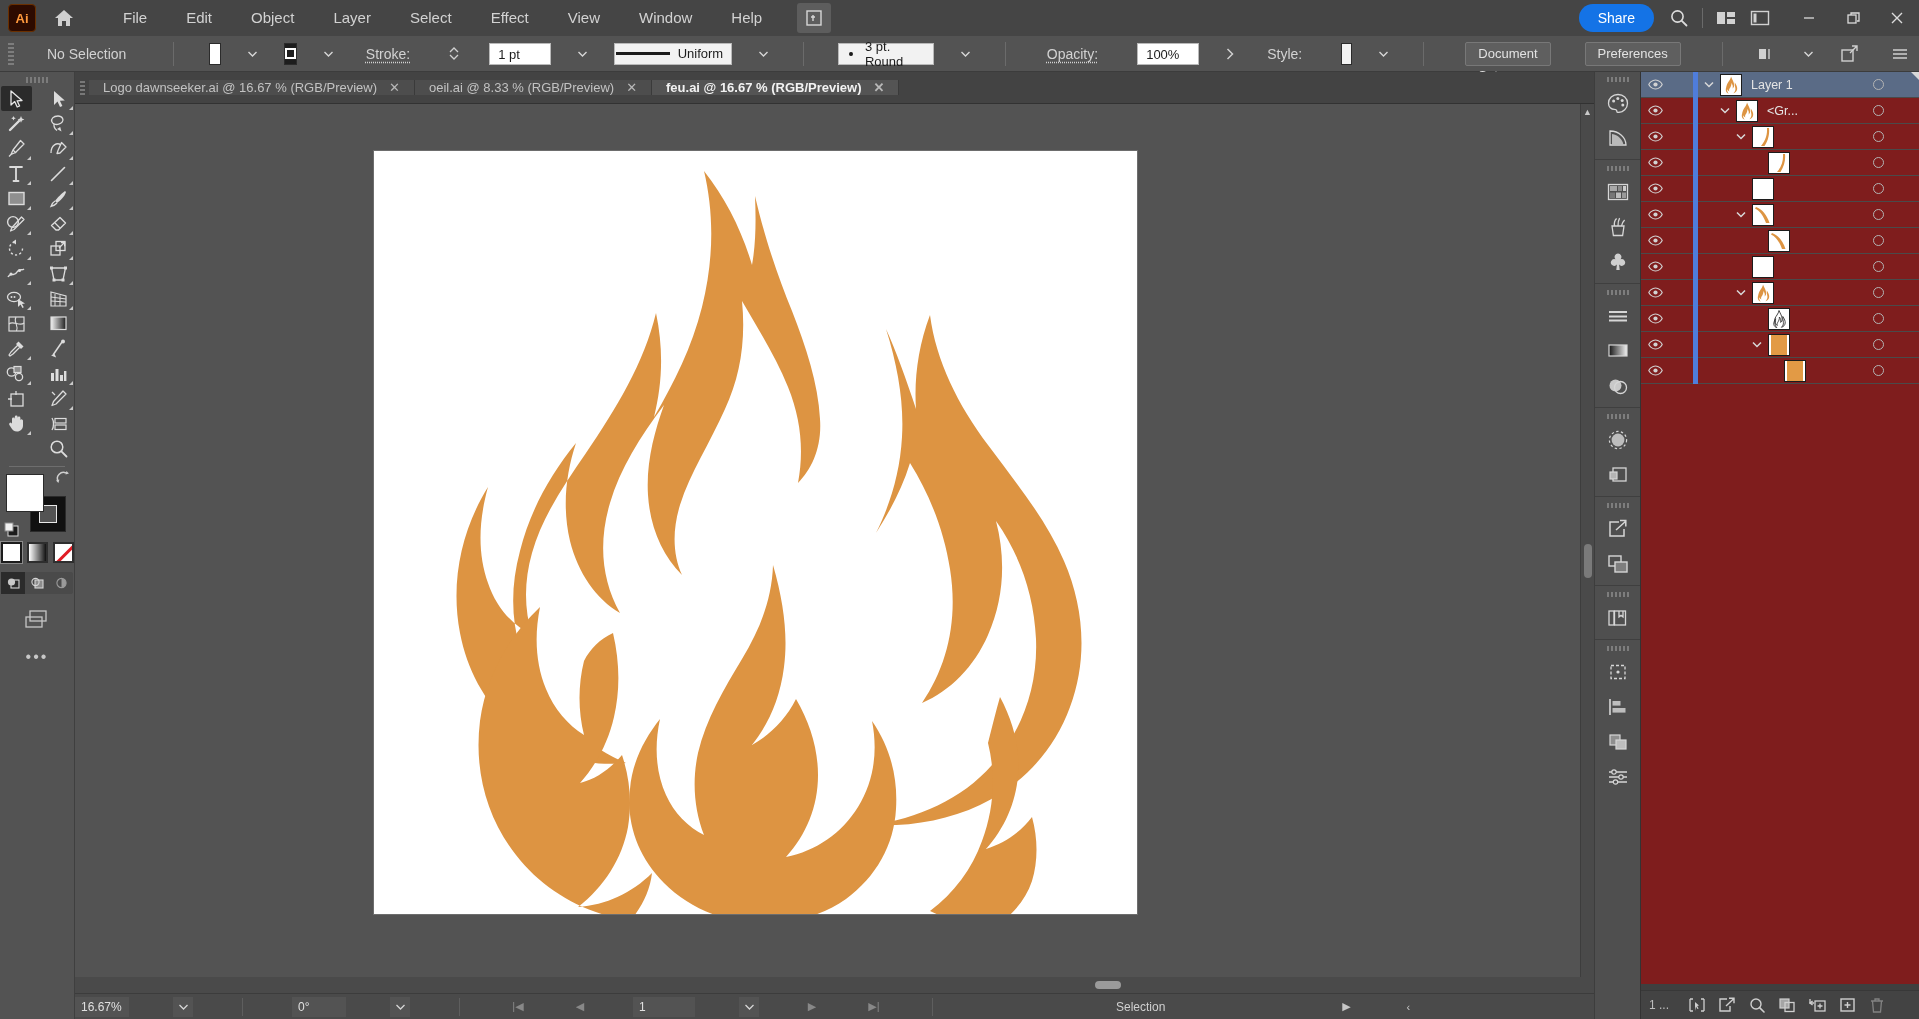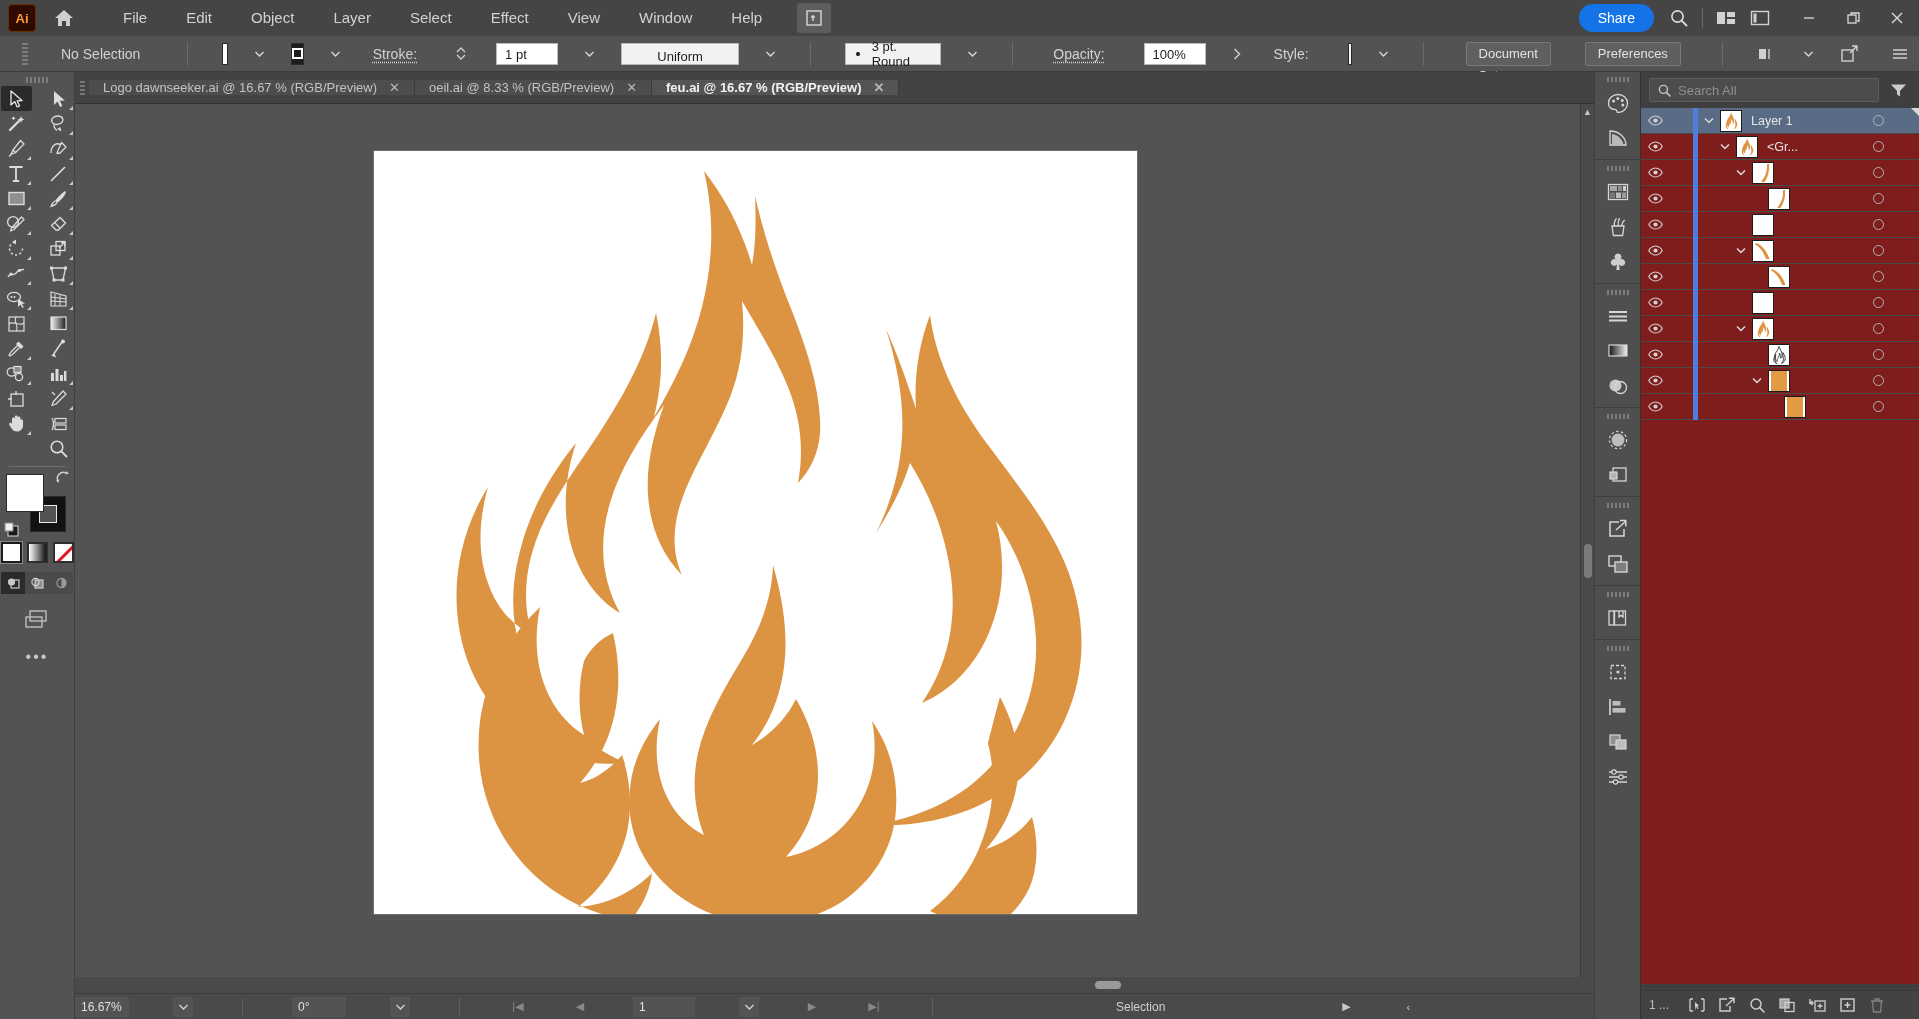--- a/index.html
+++ b/index.html
@@ -24,37 +24,37 @@
   .doc-icon-btn{ width:34px;height:30px;display:flex;align-items:center;justify-content:center;
      background:#5d5d5d;border-radius:3px;margin-left:22px; }
   .share-btn{ background:#1473e6;color:#fff;border-radius:15px;padding:6px 19px;font-size:14px;margin-right:8px;}
   .hdr-icon{ width:34px;height:36px;display:flex;align-items:center;justify-content:center; }
   .hdr-sep{ width:1px;height:20px;background:#6a6a6a;margin:0 6px; }
   .wincontrols{ display:flex; margin-left:10px; }
   .winbtn{ width:44px;height:36px;display:flex;align-items:center;justify-content:center; }
 
   
   .controlbar{ height:36px; background:#535353; display:flex; align-items:center;
-     border-bottom:1px solid #3c3c3c; flex:0 0 36px; padding-left:20px;gap:27px; }
+     border-bottom:1px solid #3c3c3c; flex:0 0 36px; padding-left:6px;gap:27px; }
   .cb-grip{ width:10px;height:24px;display:flex;flex-direction:column;justify-content:center;gap:2px; }
   .cb-grip i{ display:block;height:2px;background:#7d7d7d;width:6px;margin-left:2px;}
   .cb-label{ color:#d2d2d2; font-size:14px; margin:0 12px 0 6px; white-space:nowrap;}
   .sep-v{ width:1px; height:24px; background:#6b6b6b; margin:0 8px; }
   .swatch-box{ width:34px;height:22px;background:#fff;border:1px solid #2b2b2b; }
   .swatch-box.stroke{ background:#1d1d1d; display:flex;align-items:center;justify-content:center;}
   .swatch-box.stroke i{ width:11px;height:11px;border:2px solid #fff;display:block;}
   .swatch-box.style{ width:30px;height:22px;background:#f2f2f2;}
   .caret{ width:18px;height:22px;display:flex;align-items:center;justify-content:center;}
   .caret svg{ display:block; }
   .lbl-u{ text-decoration:underline; text-decoration-style:dotted; text-underline-offset:3px; }
   .spinner{ display:flex;flex-direction:column;justify-content:center;gap:1px;margin-right:3px;width:12px;}
   .num-field{ background:#fff;color:#1c1c1c;height:22px;line-height:22px;padding:0 8px;font-size:13px;
      min-width:62px; border:1px solid #b9b9b9; }
   .wide-field{ background:#f2f2f2;color:#1c1c1c;height:22px;display:flex;align-items:center;
-     padding:0 8px;font-size:13px;min-width:118px;gap:8px;justify-content:flex-end;border:1px solid #b9b9b9;flex-direction:column;}
+     padding:0 8px;font-size:13px;min-width:118px;gap:8px;justify-content:flex-end;border:1px solid #b9b9b9;}
   .wide-field .dash{ flex:1;height:3px;background:#1c1c1c;min-width:54px; }
   .cap-field{ background:#f2f2f2;color:#1c1c1c;height:22px;display:flex;align-items:center;
      padding:0 10px;font-size:13px;min-width:96px;gap:12px;border:1px solid #b9b9b9;}
   .cap-field .dot{ width:4px;height:4px;border-radius:50%;background:#1c1c1c;display:block;}
   .btn-flat{ background:#5f5f5f;border:1px solid #787878;color:#e2e2e2;height:24px;padding:0 12px;
      font-size:13px;line-height:22px;margin-left:7px;border-radius:2px;}
   .arrow-r{ width:20px;height:22px;display:flex;align-items:center;justify-content:center;color:#cfcfcf;}
   .cb-right{ margin-left:auto; display:flex; align-items:center; padding-right:6px; }
 
   
@@ -1003,34 +1003,20 @@
               <circle cx="7" cy="5" r="2.2" fill="#4a4a4a" stroke="#d6d6d6" stroke-width="1.2"></circle>
               <circle cx="14" cy="10" r="2.2" fill="#4a4a4a" stroke="#d6d6d6" stroke-width="1.2"></circle>
               <circle cx="8.5" cy="15" r="2.2" fill="#4a4a4a" stroke="#d6d6d6" stroke-width="1.2"></circle>
             </svg>
         </div>
       </div>
     </div>
 
     <div class="layerspanel">
 
-      <div class="lp-search">
-        <div class="srch-box">
-          <svg width="13" height="13" viewBox="0 0 13 13">
-              <circle cx="5.4" cy="5.4" r="4" fill="none" stroke="#c4c4c4" stroke-width="1.4"></circle>
-              <path d="M8.4 8.4 L12 12" stroke="#c4c4c4" stroke-width="1.6" stroke-linecap="round"></path>
-            </svg>
-          <span class="ph">Search All</span>
-        </div>
-        <div style="width:26px;display:flex;align-items:center;justify-content:center">
-          <svg width="17" height="15" viewBox="0 0 17 15">
-              <path d="M1 1.5 h15 L10 8 v5.5 L7 11.5 V8z" fill="#cccccc"></path>
-            </svg>
-        </div>
-      </div>
 
       <div class="lp-rows" id="layer-rows">
           <div class="lrow sel">
             <div class="eye">
               <svg width="15" height="11" viewBox="0 0 15 11">
                 <path d="M7.5 1 C11 1 13.6 4 14.2 5.5 C13.6 7 11 10 7.5 10 C4 10 1.4 7 0.8 5.5 C1.4 4 4 1 7.5 1z" fill="none" stroke="#d2d2d2" stroke-width="1.1"></path>
                 <circle cx="7.5" cy="5.5" r="2.1" fill="#d2d2d2"></circle>
               </svg>
             </div>
             <div class="lockcell"></div>

